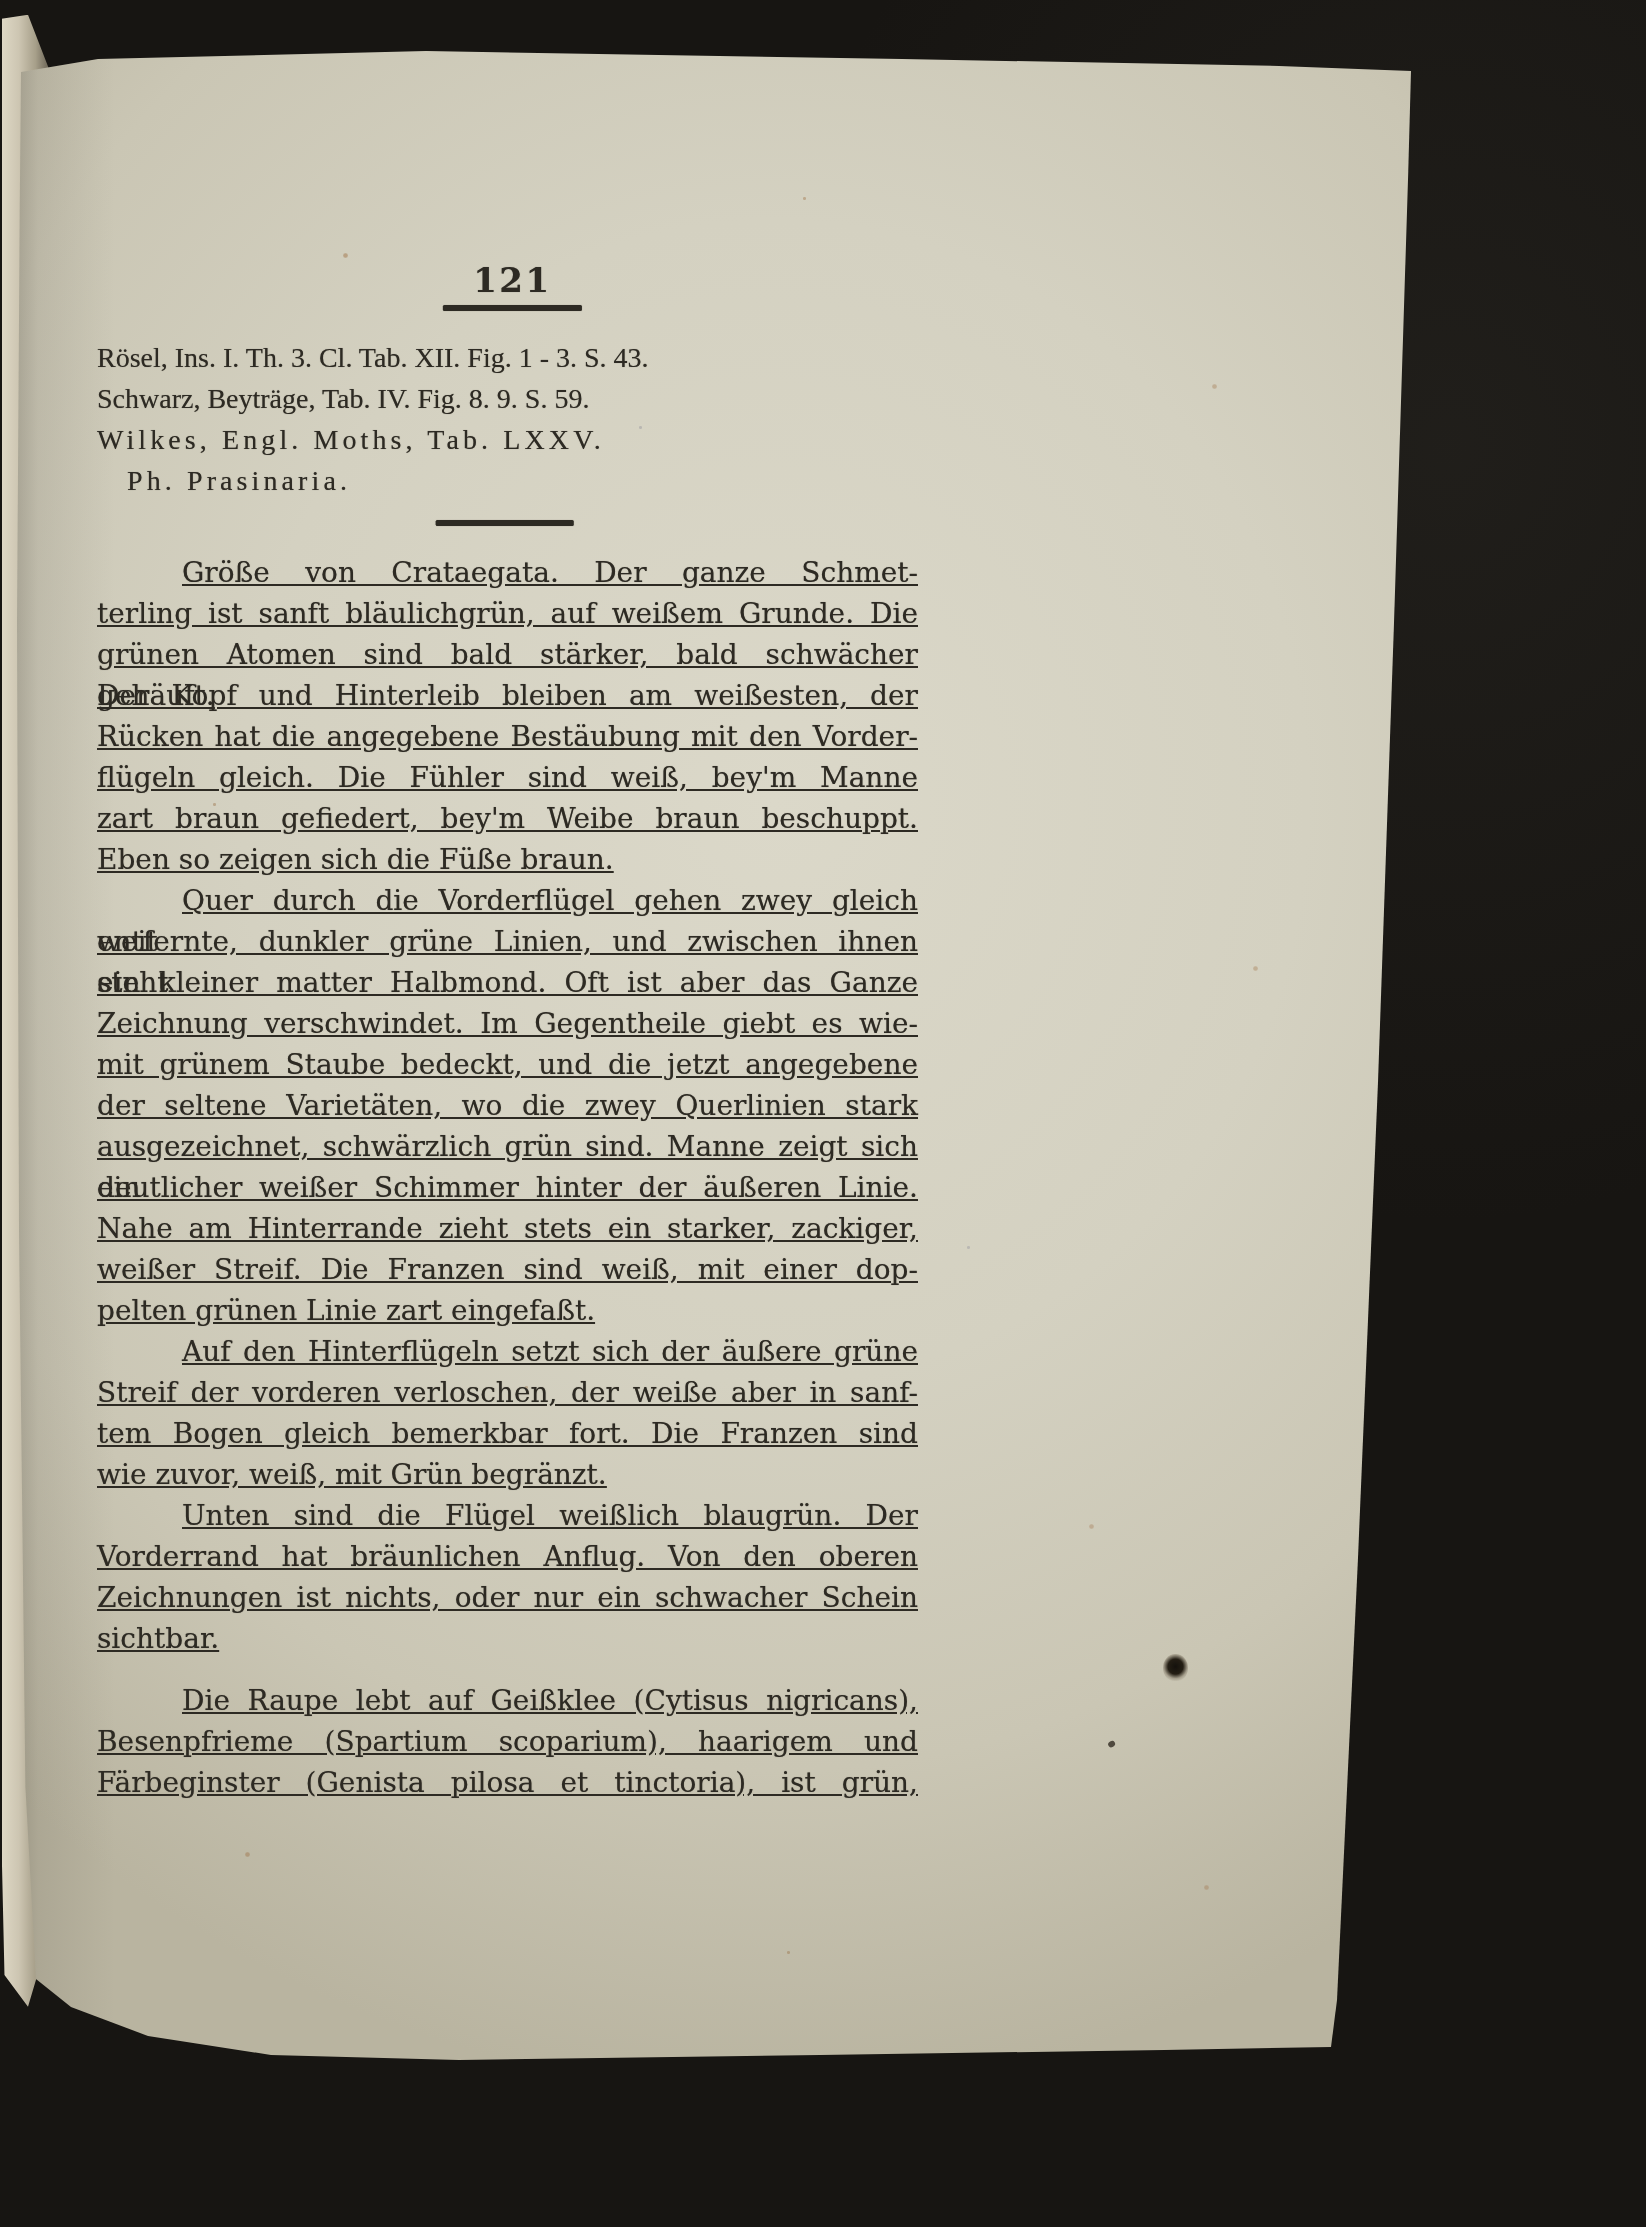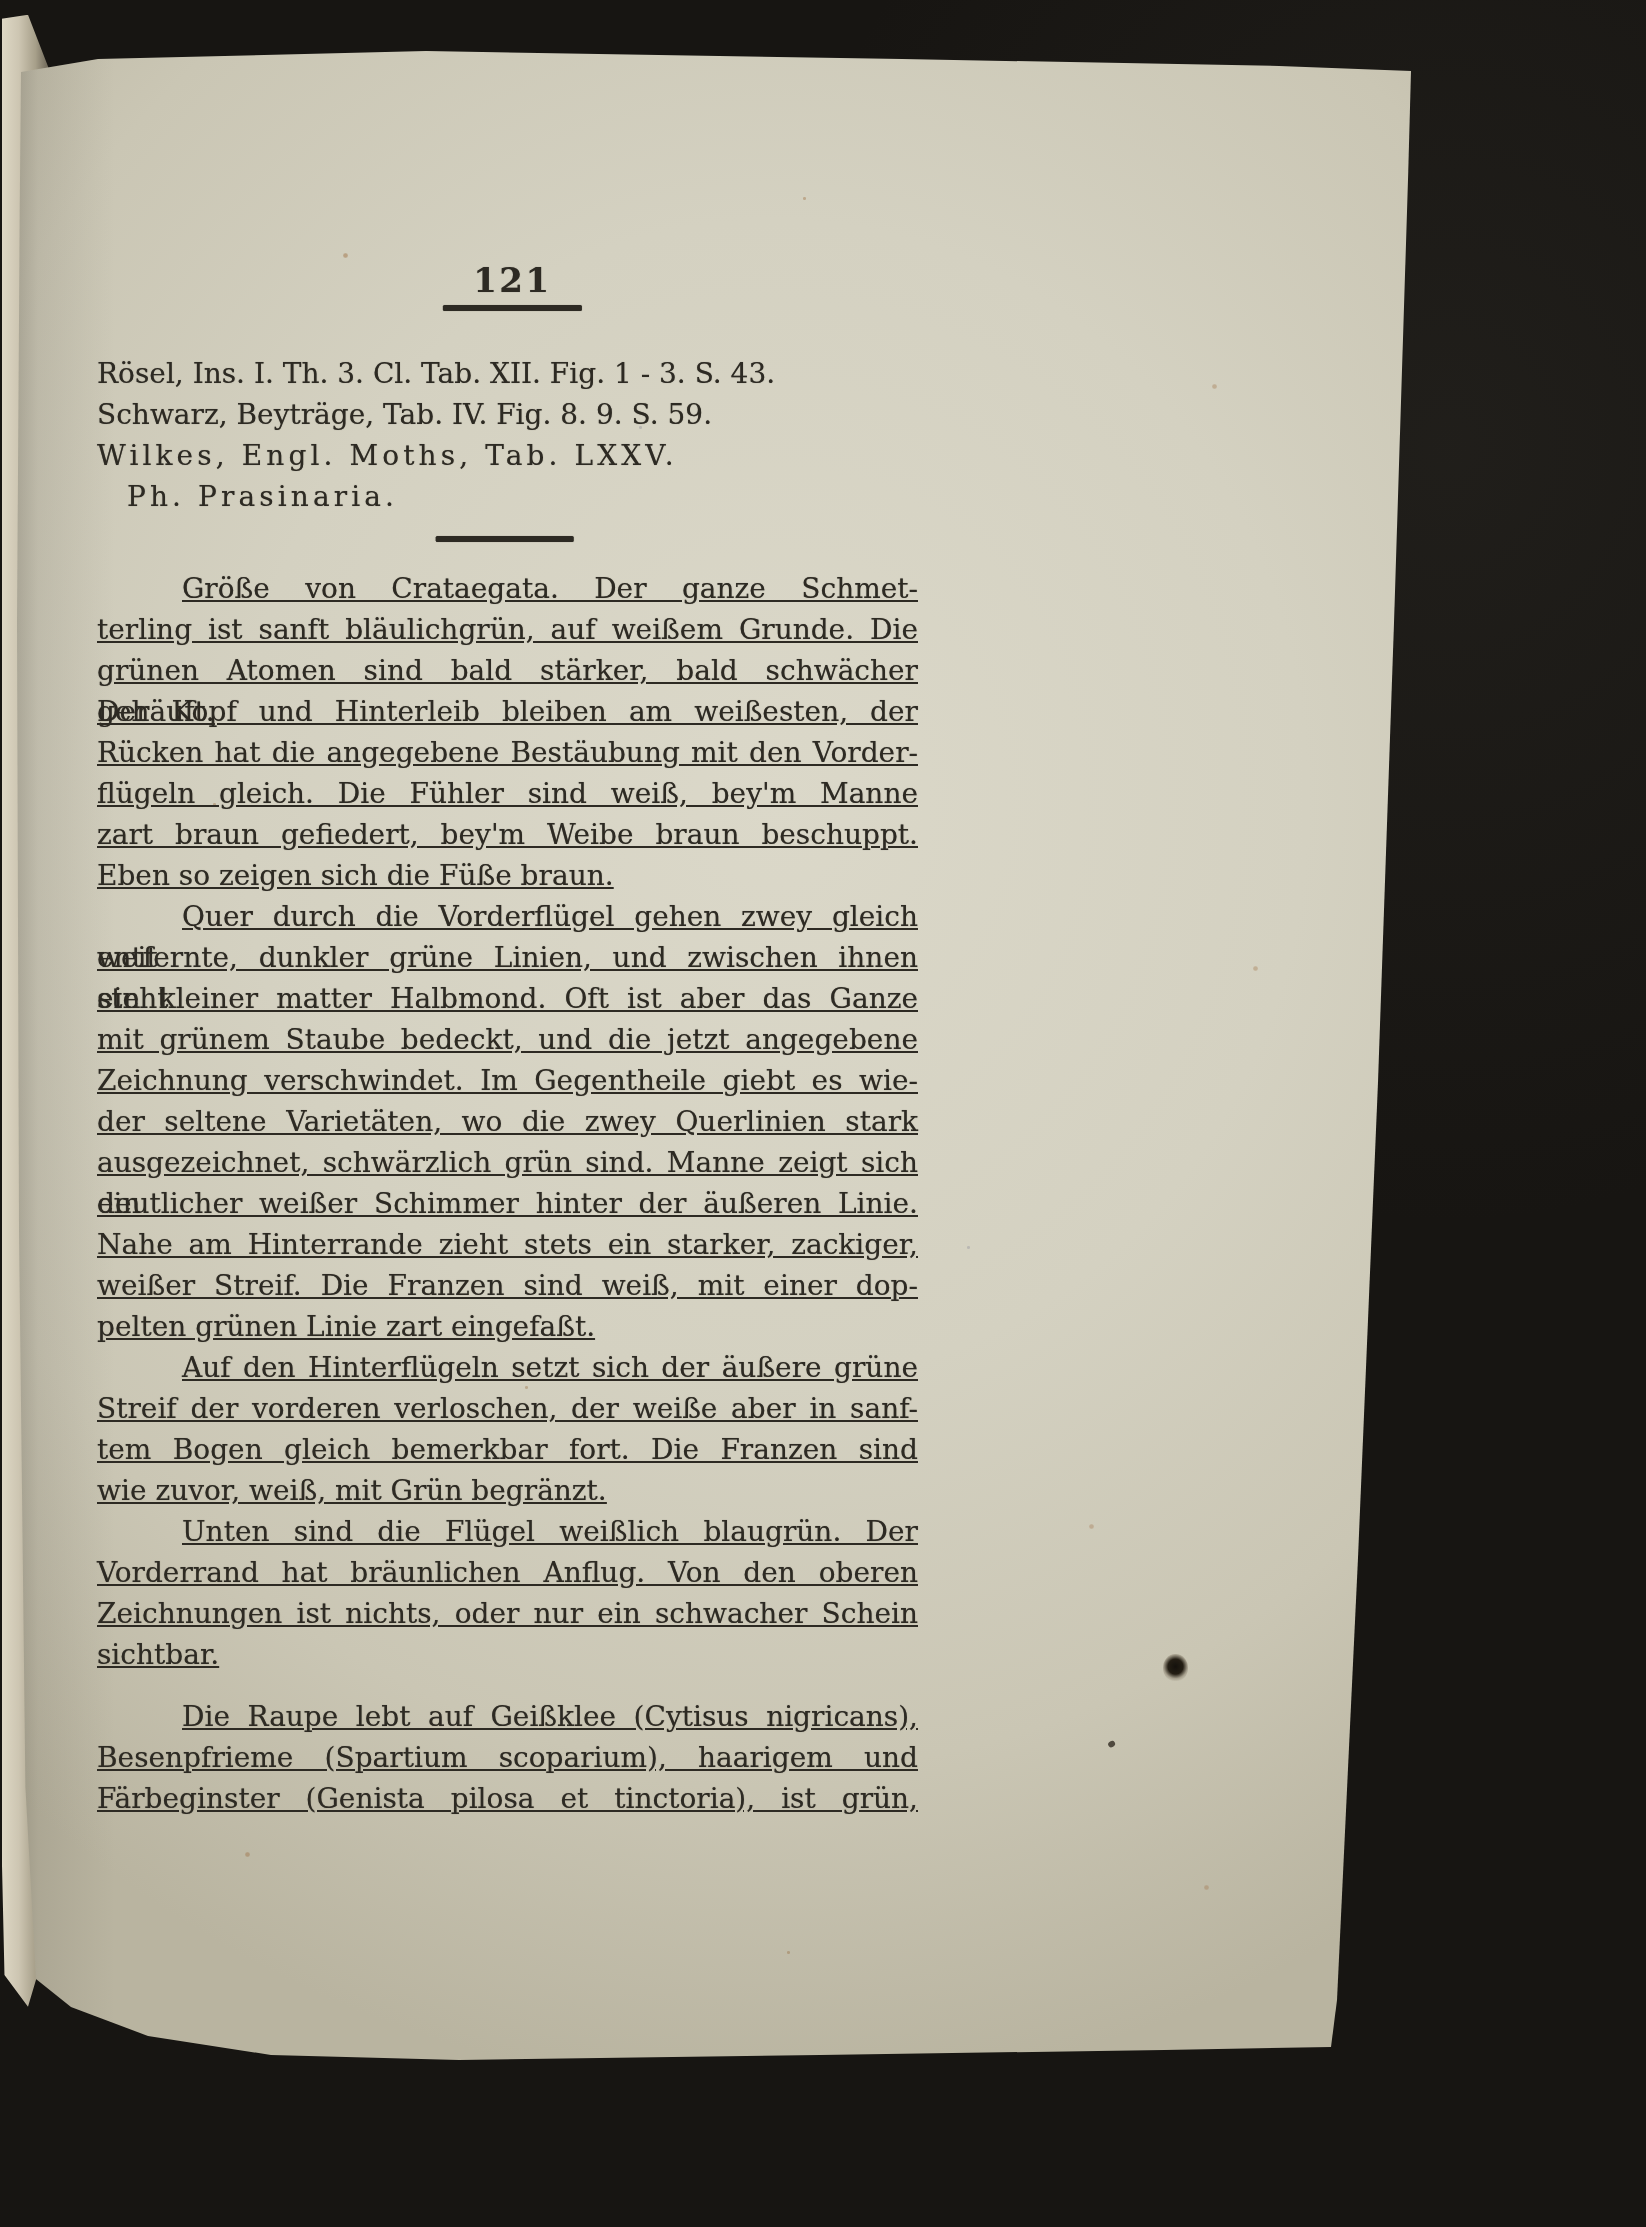--- a/index.html
+++ b/index.html
@@ -115,21 +115,21 @@
   .pagenum-rule {
     width: 139px;
     height: 5.7px;
     background: #2d2a23;
     margin: 4.9px auto 0;
     border-radius: 1.6px;
     transform: translateX(4.9px);
     box-shadow: 0 0 0.8px rgba(45,42,35,.6);
   }
 
-  .citations { margin-top: 42px; }
+  .citations { margin-top: 26px; font-family: Liberation Serif, serif; }
   .cite-line {
     font-size: 28px;
     line-height: 41px;
     height: 41px;
     white-space: nowrap;
   }
   .cite-line.indent { padding-left: 30px; }
   .cite-line.spaced { letter-spacing: 4.1px; }
 
   .divider-rule {
@@ -189,22 +189,22 @@
           <div class="text-line justify">Der Kopf und Hinterleib bleiben am weißesten, der</div>
           <div class="text-line justify">Rücken hat die angegebene Bestäubung mit den Vorder-</div>
           <div class="text-line justify">flügeln gleich. Die Fühler sind weiß, bey'm Manne</div>
           <div class="text-line justify">zart braun gefiedert, bey'm Weibe braun beschuppt.</div>
           <div class="text-line">Eben so zeigen sich die Füße braun.</div>
         </div>
         <div class="para">
           <div class="text-line first justify">Quer durch die Vorderflügel gehen zwey gleich weit</div>
           <div class="text-line justify">entfernte, dunkler grüne Linien, und zwischen ihnen steht</div>
           <div class="text-line justify">ein kleiner matter Halbmond. Oft ist aber das Ganze</div>
+          <div class="text-line justify">Zeichnung verschwindet. Im Gegentheile giebt es wie-</div>
           <div class="text-line justify">mit grünem Staube bedeckt, und die jetzt angegebene</div>
-          <div class="text-line justify">Zeichnung verschwindet. Im Gegentheile giebt es wie-</div>
           <div class="text-line justify">der seltene Varietäten, wo die zwey Querlinien stark</div>
           <div class="text-line justify">ausgezeichnet, schwärzlich grün sind. Manne zeigt sich ein</div>
           <div class="text-line justify">deutlicher weißer Schimmer hinter der äußeren Linie.</div>
           <div class="text-line justify">Nahe am Hinterrande zieht stets ein starker, zackiger,</div>
           <div class="text-line justify">weißer Streif. Die Franzen sind weiß, mit einer dop-</div>
           <div class="text-line">pelten grünen Linie zart eingefaßt.</div>
         </div>
         <div class="para">
           <div class="text-line first justify">Auf den Hinterflügeln setzt sich der äußere grüne</div>
           <div class="text-line justify">Streif der vorderen verloschen, der weiße aber in sanf-</div>

